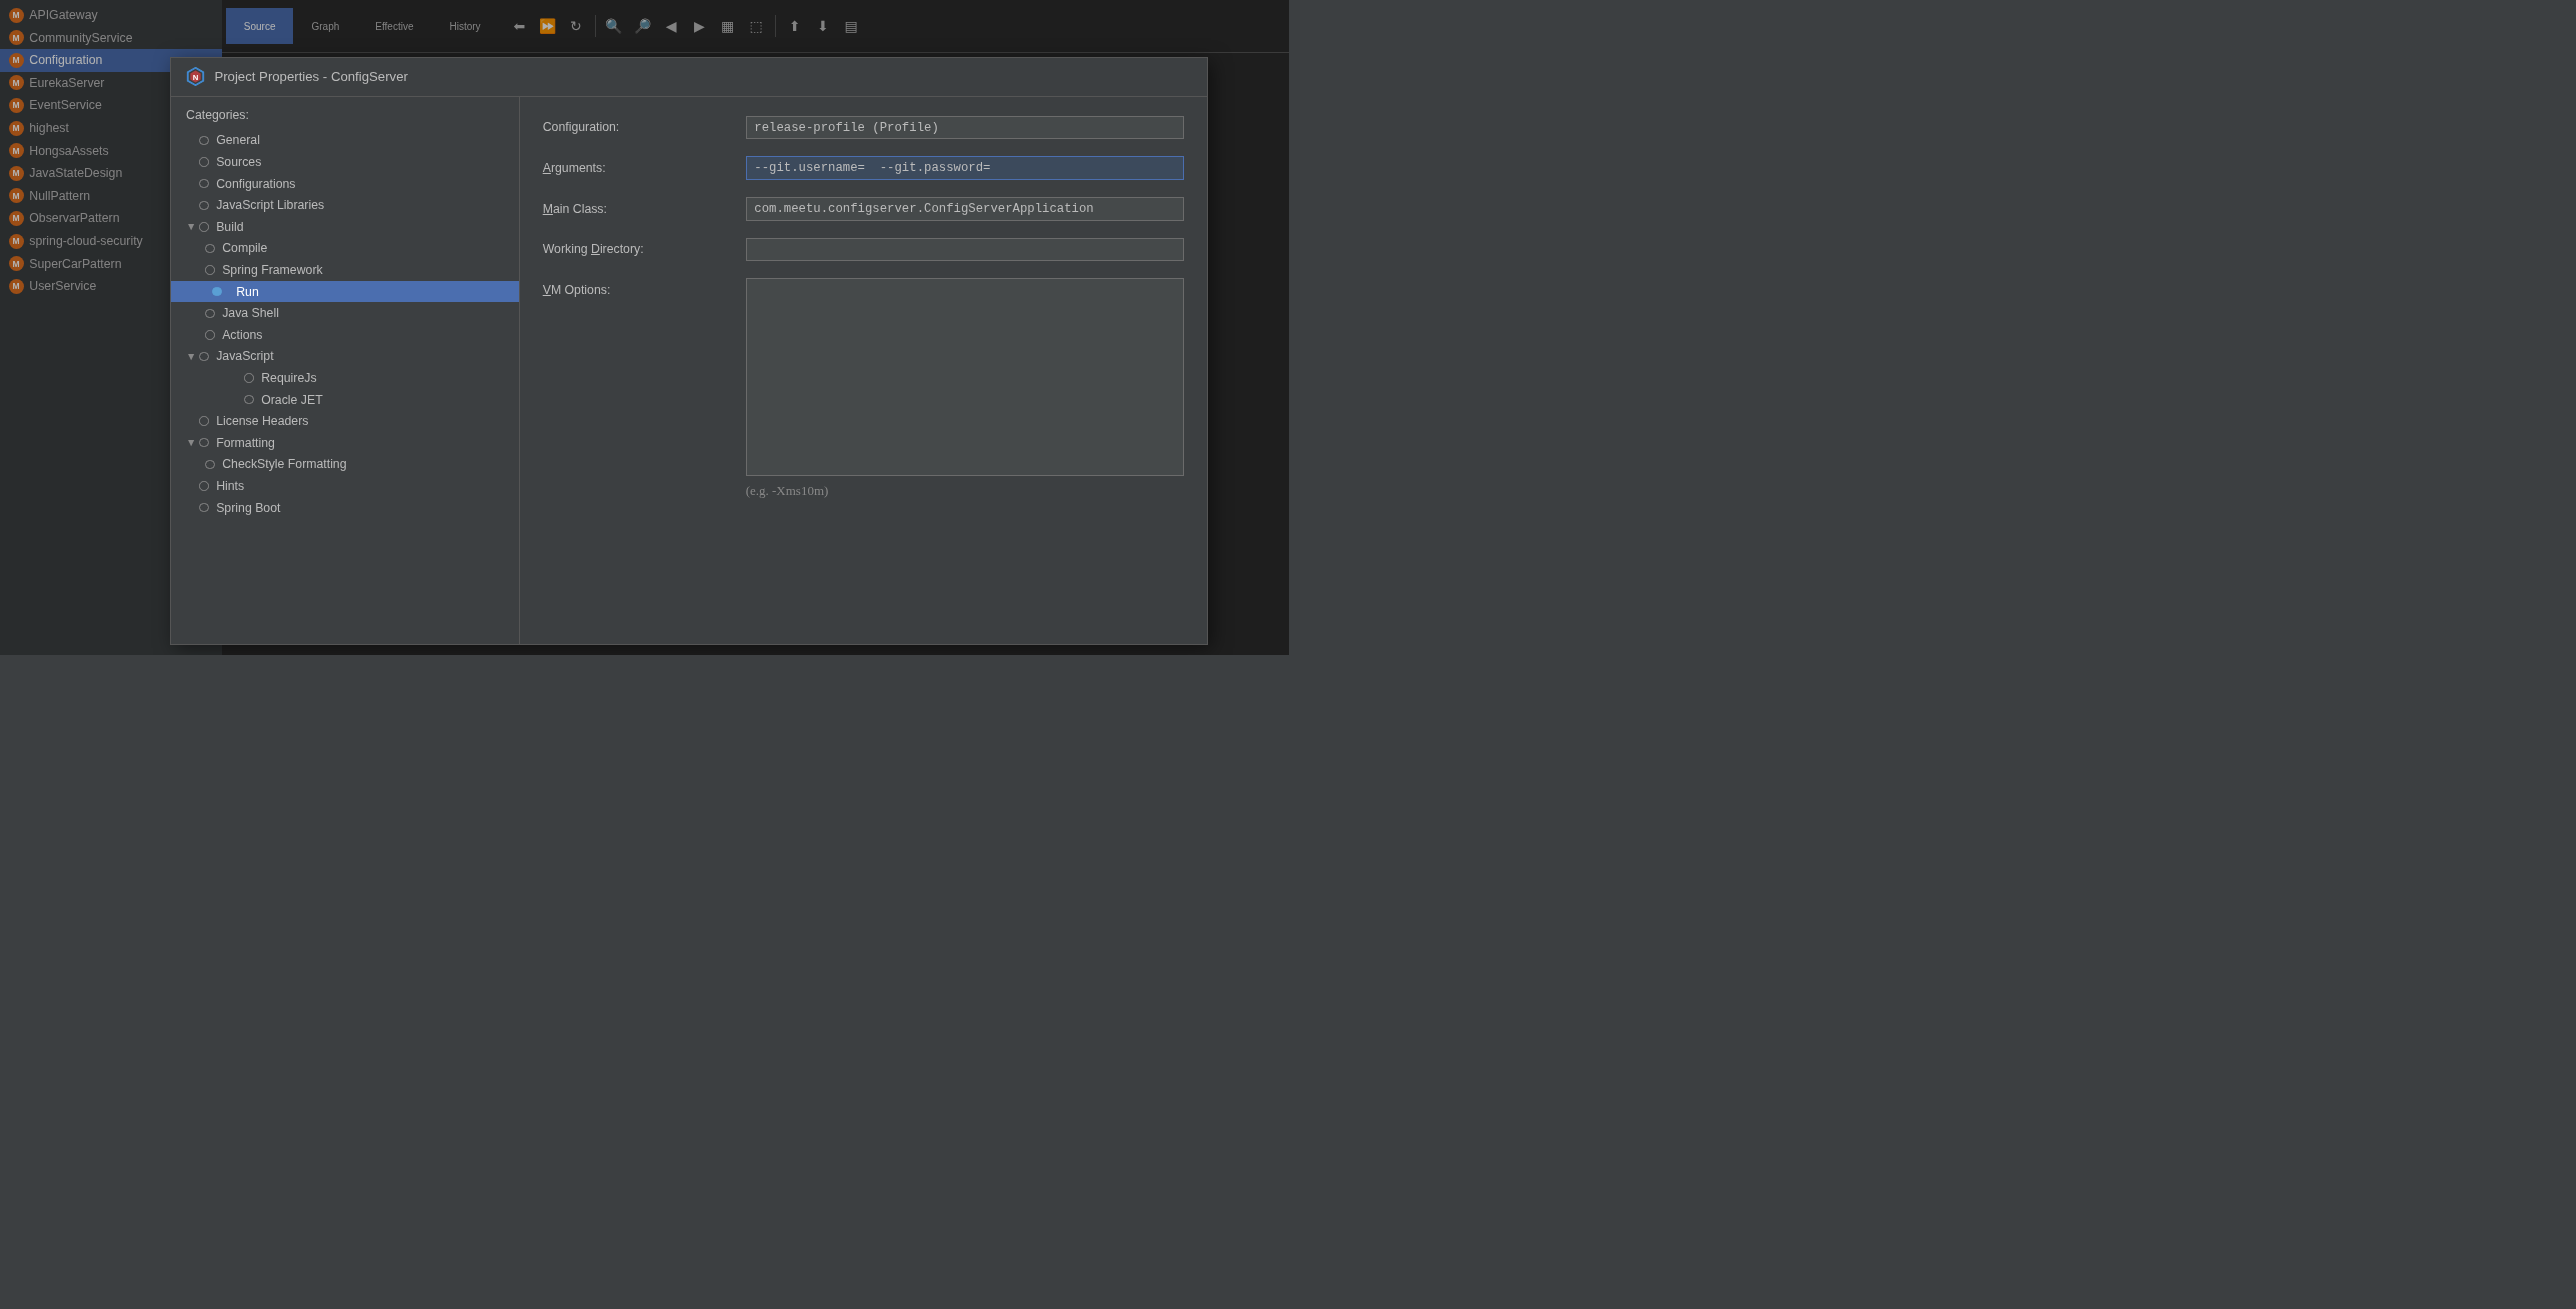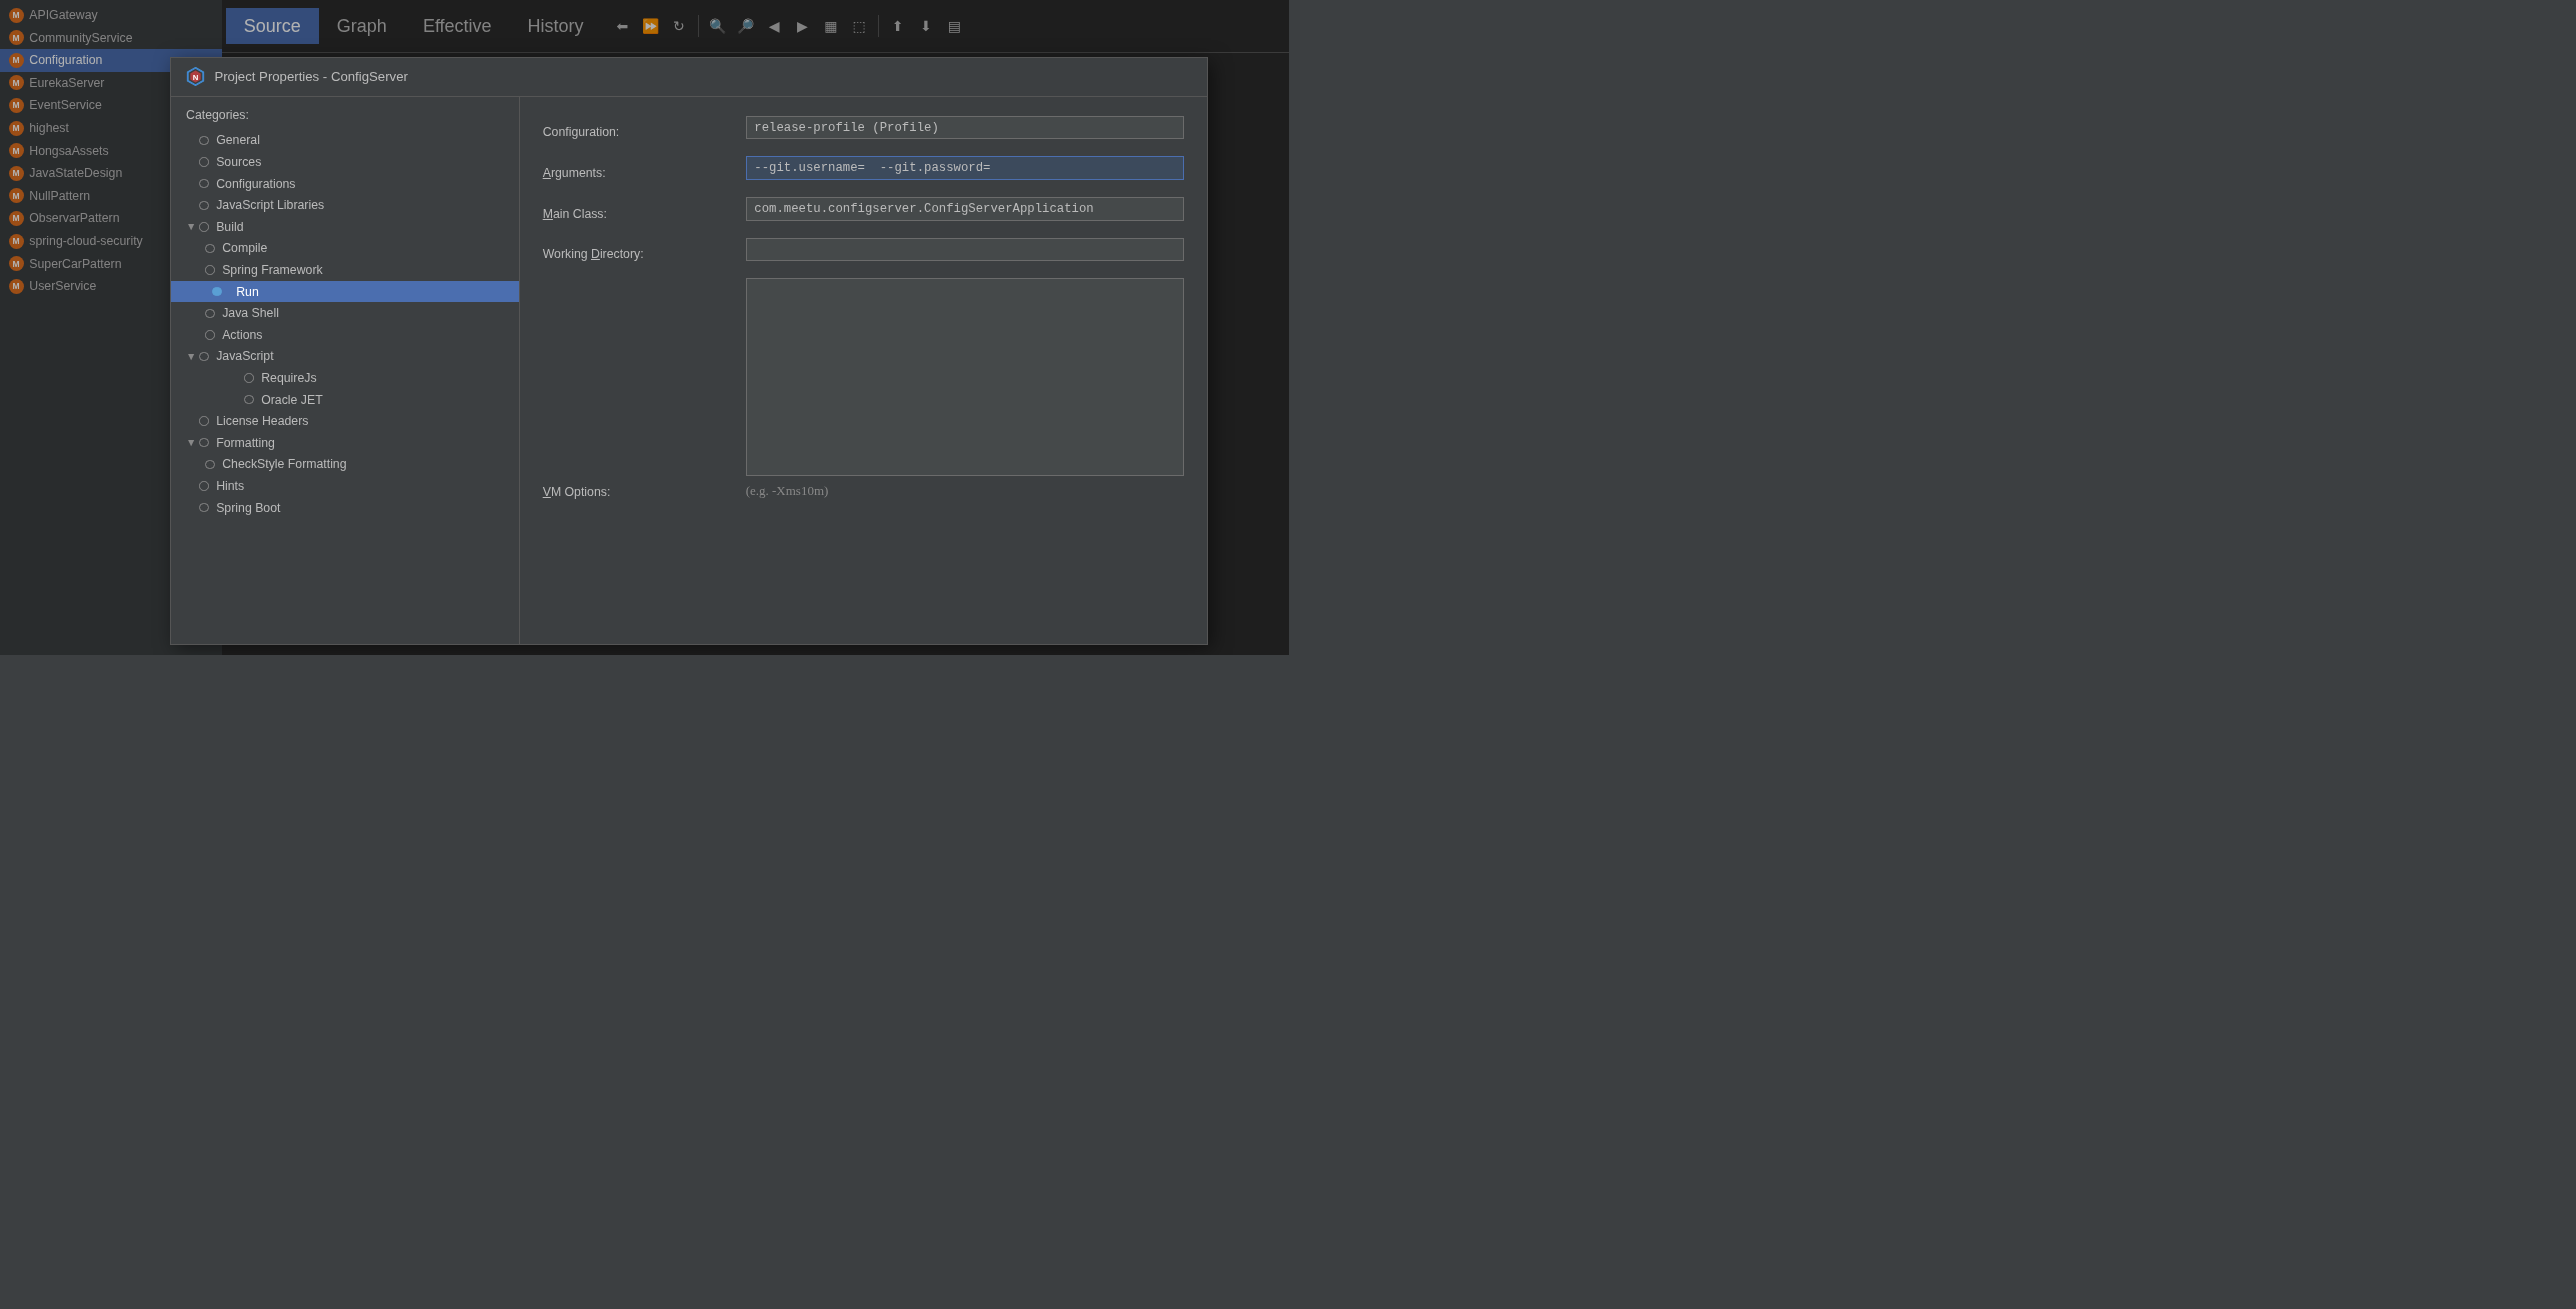--- a/index.html
+++ b/index.html
@@ -66,21 +66,21 @@
       align-items: center;
       height: 100%;
       margin-left: 3.8px;
     }
     .tab-btn {
       padding: 3.8px 17px;
       height: 36px;
       display: flex; align-items: center;
       cursor: pointer;
       color: #bbbbbb;
-      font-size: 18px;
+      font-size: 10px;
       border: 0.9px solid transparent;
       background: transparent;
     }
     .tab-btn.active {
       background: #4b6eaf;
       color: white;
       border-color: #4b6eaf;
     }
     .toolbar-icons {
       display: flex;
@@ -210,21 +210,21 @@
     }
 
     
     .form-panel {
       flex: 1;
       padding: 19px 22.7px;
       overflow-y: auto;
     }
     .form-row {
       display: flex;
-      align-items: flex-end;
+      align-items: flex-start;
       margin-bottom: 17px;
     }
     .form-label {
       width: 160px;
       flex-shrink: 0;
       color: #bbbbbb;
       font-size: 12.3px;
       padding-top: 4.7px;
     }
     .form-control {

